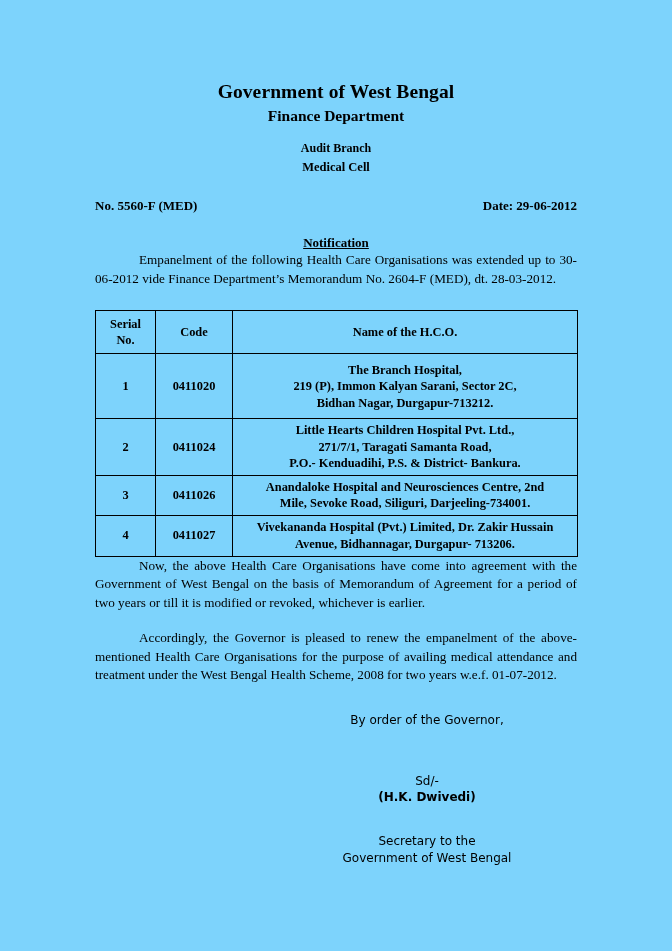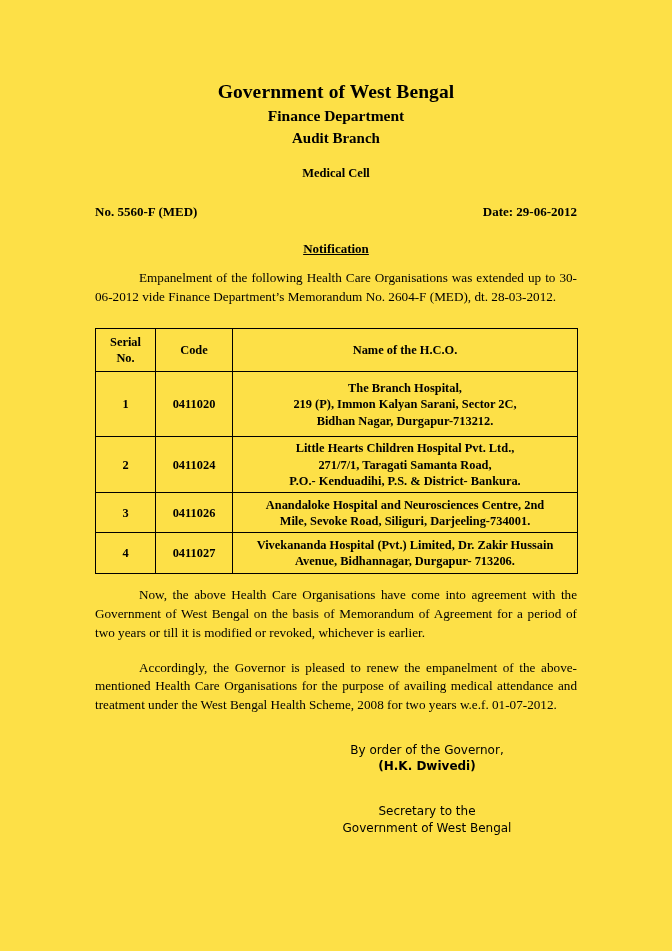--- a/index.html
+++ b/index.html
@@ -14,21 +14,21 @@
     font-family: "Liberation Serif", "DejaVu Serif", serif;
     color: #000000;
     overflow: hidden;
   }
   .page {
     position: absolute;
     left: 0;
     top: 0;
     width: 672px;
     height: 951px;
-    background: #fde047;
+    background: #7dd3fc;
   }
   .content {
     position: absolute;
     left: 95px;
     top: 0;
     width: 482px;
   }
 
   
   .letterhead {
@@ -41,30 +41,30 @@
     line-height: 1.18;
     letter-spacing: 0.1px;
   }
   .dept-title {
     font-size: 15.5px;
     font-weight: bold;
     line-height: 1.25;
     margin-top: 3px;
   }
   .branch-title {
-    font-size: 15px;
+    font-size: 12px;
     font-weight: bold;
     line-height: 1.3;
-    margin-top: 4px;
+    margin-top: 16px;
   }
   .cell-title {
     font-size: 12.5px;
     font-weight: bold;
     line-height: 1.3;
-    margin-top: 16px;
+    margin-top: 2px;
   }
 
   
   .ref-row {
     display: flex;
     justify-content: space-between;
     align-items: baseline;
     font-size: 13px;
     font-weight: bold;
     margin-top: 23px;
@@ -82,21 +82,20 @@
     margin-top: 21px;
   }
 
   
   .para {
     font-size: 13.2px;
     line-height: 1.42;
     text-align: justify;
     text-justify: inter-word;
     text-indent: 44px;
-    margin-top: 12px;
   }
   .para.tight { margin-top: 16px; }
 
   
   .hco-table {
     border-collapse: collapse;
     width: 482px;
     margin-top: 21px;
     table-layout: fixed;
   }
@@ -211,20 +210,21 @@
         </tr>
       </tbody>
     </table>
 
     <div class="para">Now, the above Health Care Organisations have come into agreement with the Government of West Bengal on the basis of Memorandum of Agreement for a period of two years or till it is modified or revoked, whichever is earlier.</div>
     <div class="para tight">Accordingly, the Governor is pleased to renew the empanelment of the above-mentioned Health Care Organisations for the purpose of availing medical attendance and treatment under the West Bengal Health Scheme, 2008 for two years w.e.f. 01-07-2012.</div>
 
     <div class="closing">
       <div class="closing-inner">
         <div class="by-order">By order of the Governor,</div>
+        <div class="sd-line">Sd/-</div>
         <div class="signer">(H.K. Dwivedi)</div>
         <div class="desig">
           <span>Secretary to the</span>
           <span>Government of West Bengal</span>
         </div>
       </div>
     </div>
 
   </div>
 </div>

